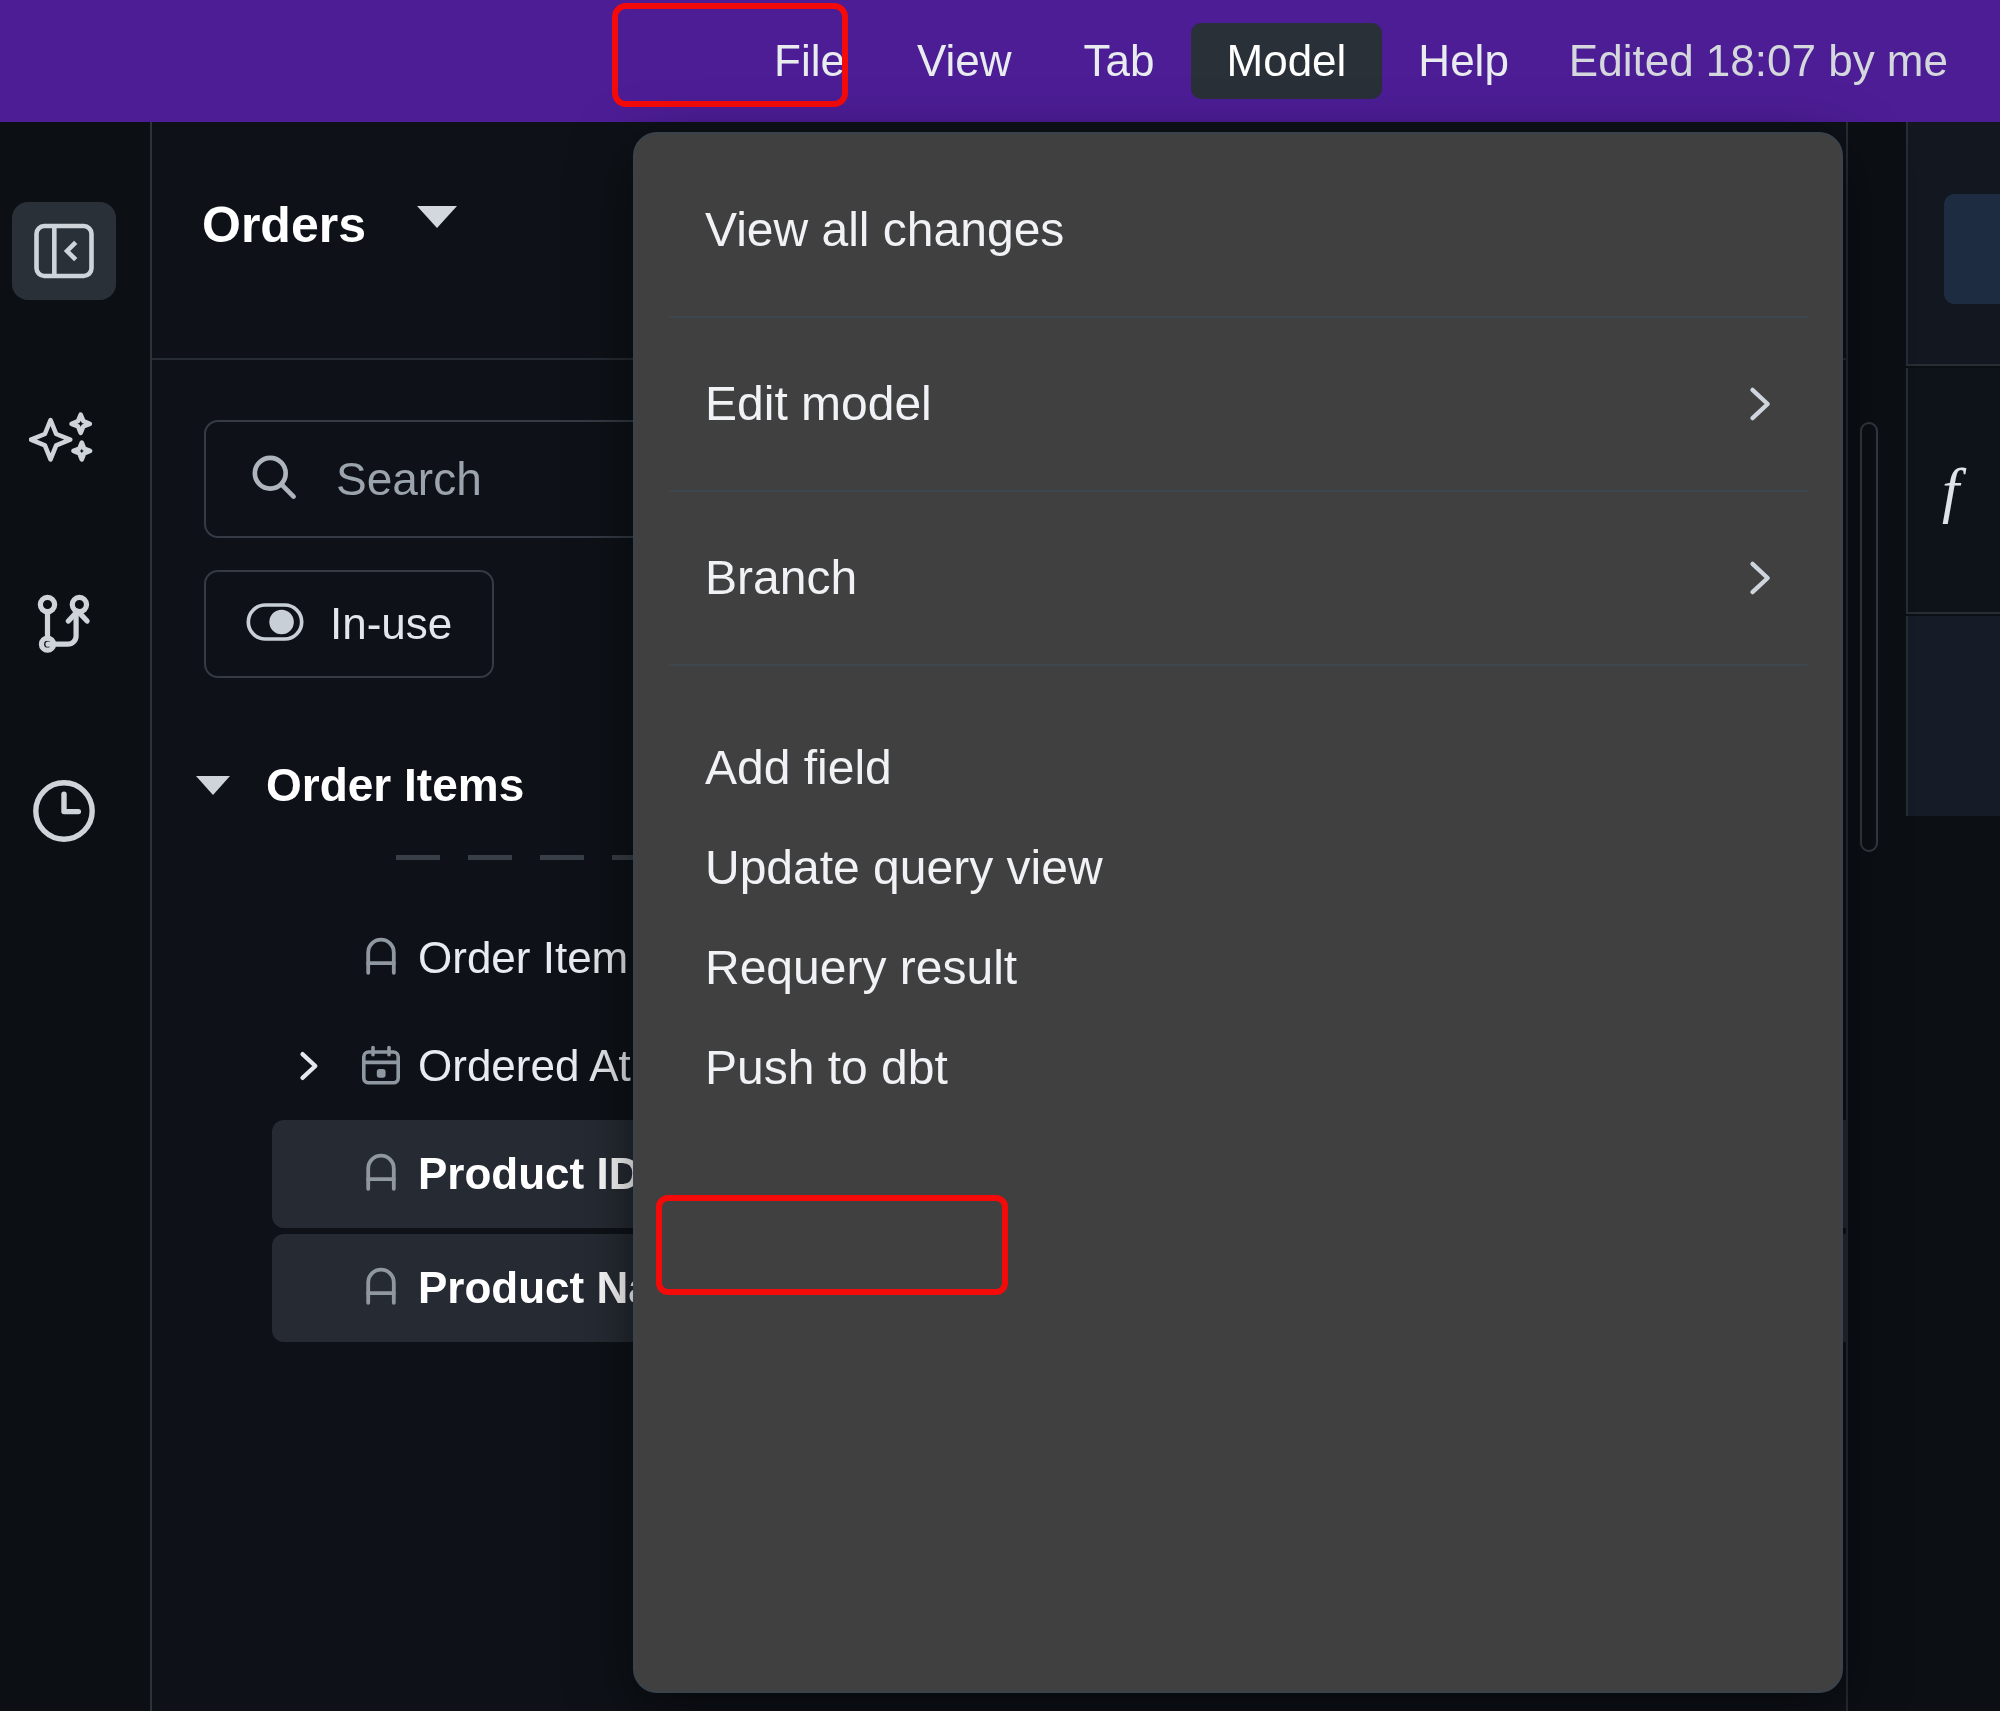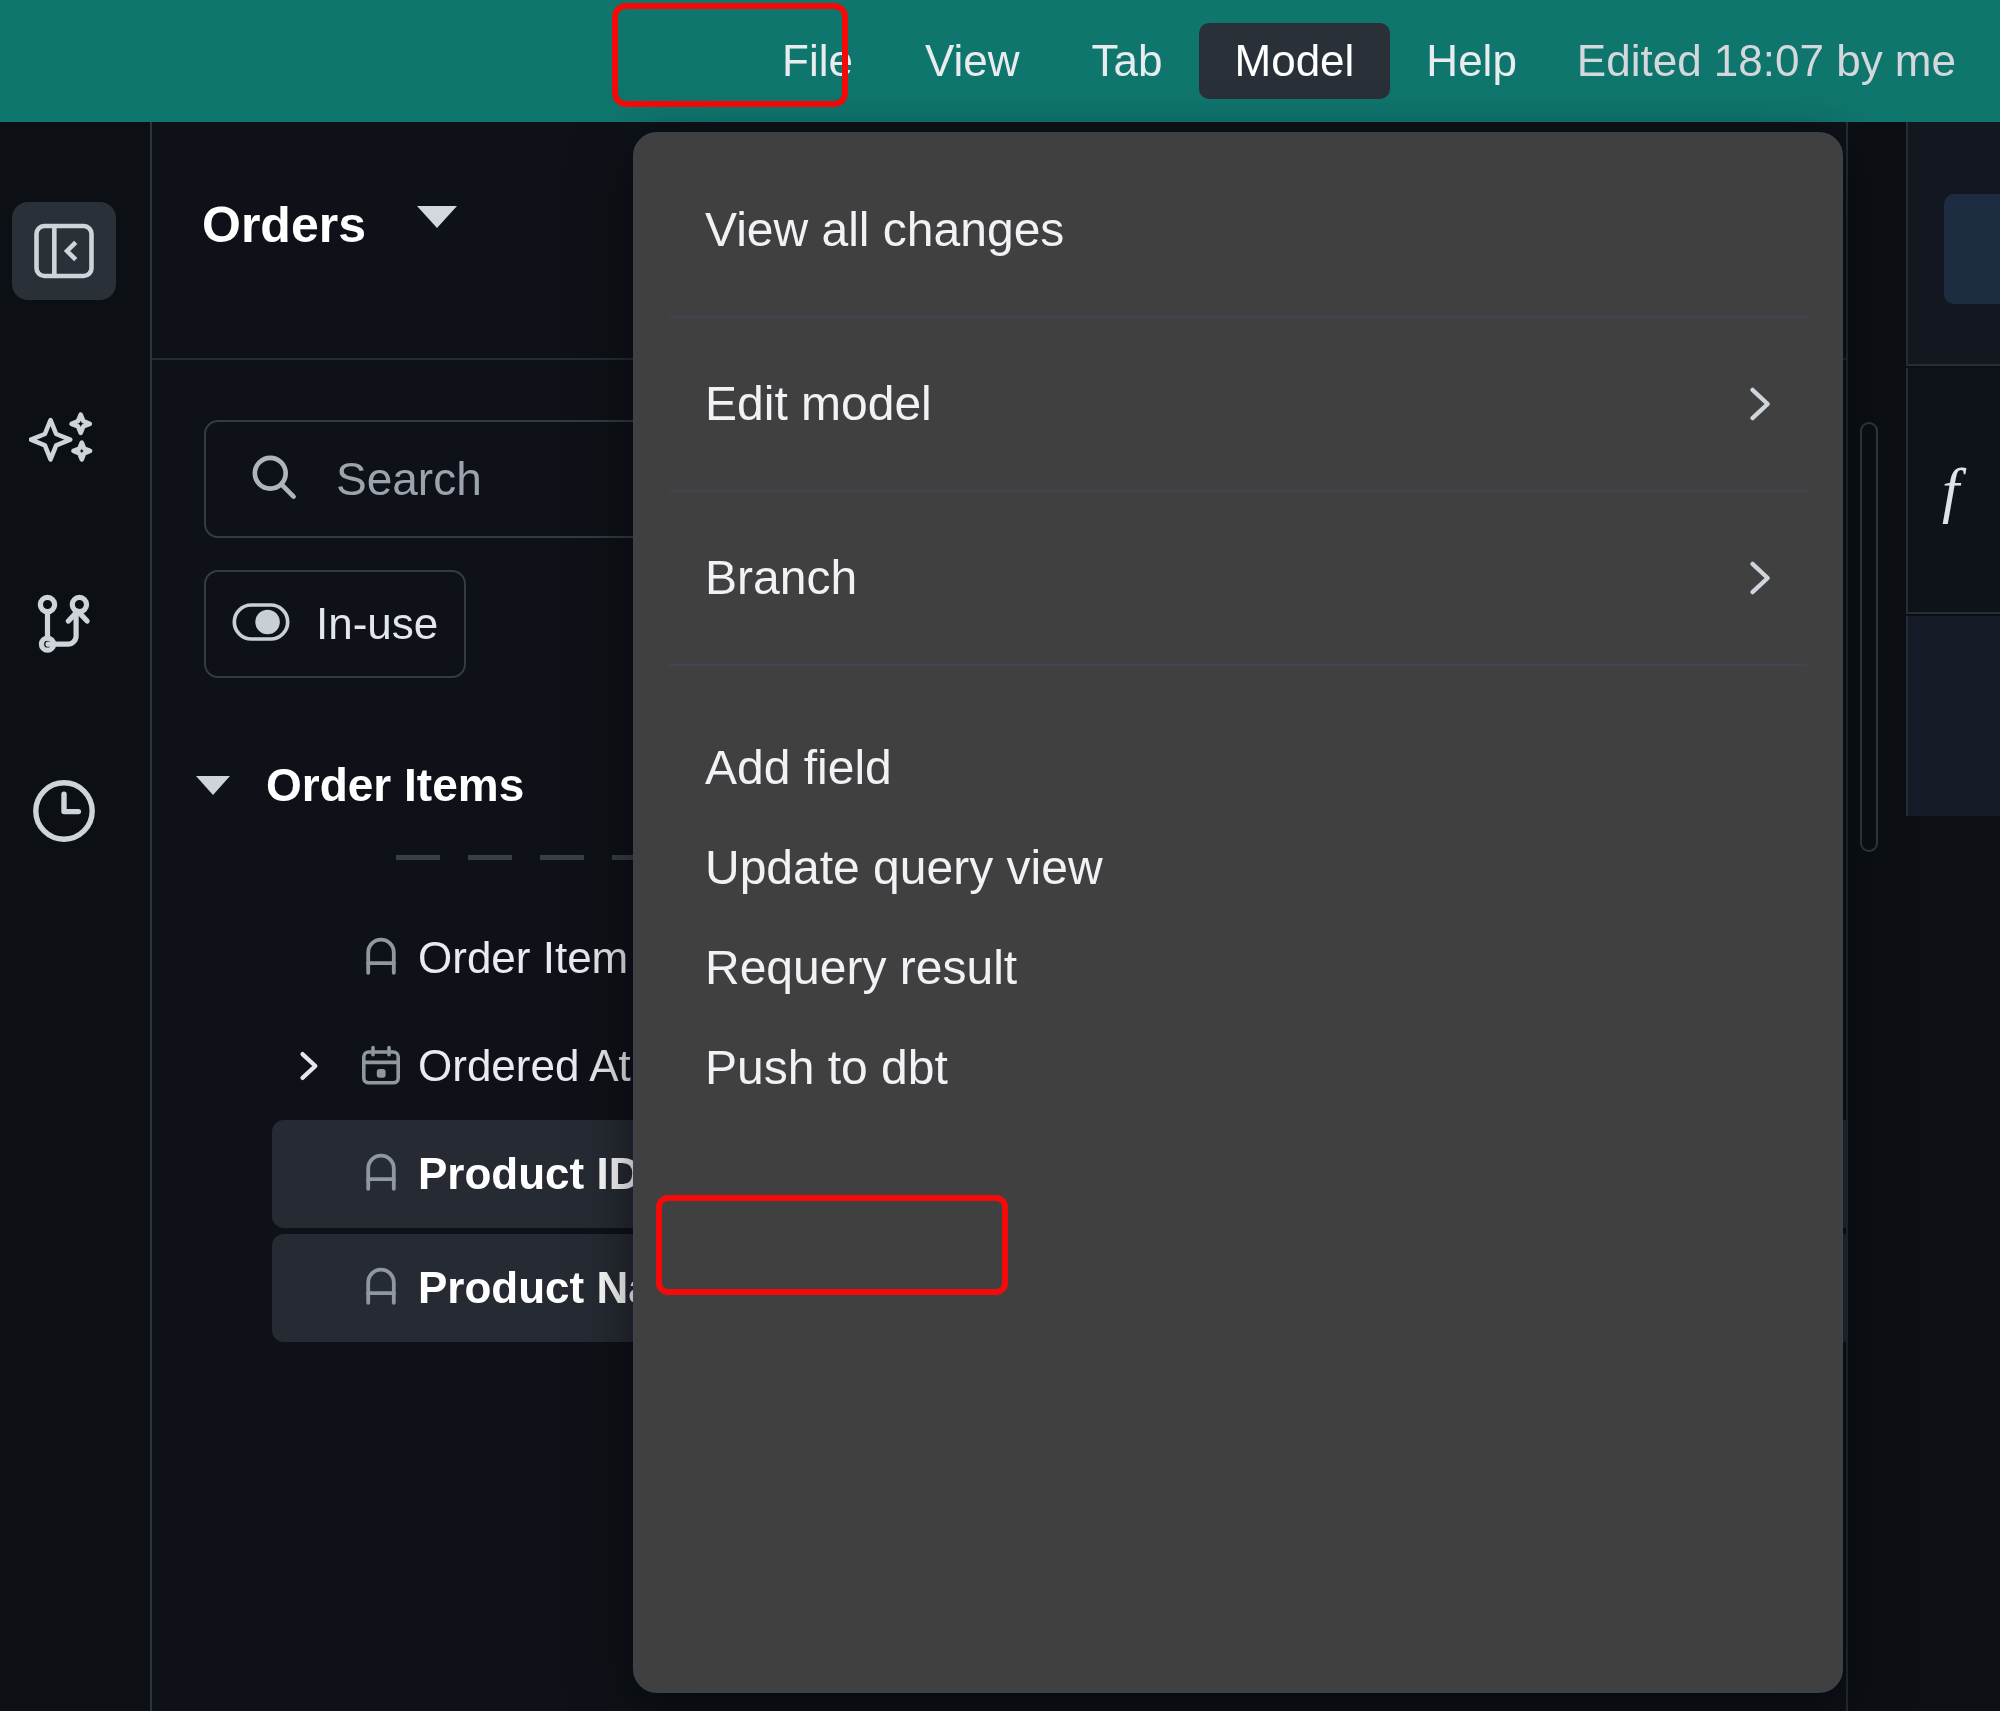--- a/index.html
+++ b/index.html
@@ -16,25 +16,25 @@
     color: #e8eaed;
     -webkit-font-smoothing: antialiased;
   }
 
   
   #menubar {
     position: absolute;
     left: 0; top: 0;
     width: 2000px;
     height: 122px;
-    background: #0f766e;
+    background: #4c1d95;
     display: flex;
     align-items: center;
     justify-content: flex-end;
-    padding-right: 0;
+    padding-right: 8px;
     box-sizing: border-box;
   }
   #menubar-inner {
     display: flex;
     align-items: center;
     gap: 0px;
     margin-right: 0;
   }
   .menu-item {
     font-size: 44px;
@@ -162,21 +162,21 @@
     color: #9ba3ad;
     line-height: 1;
   }
 
   
   #inuse-pill {
     position: absolute;
     left: 52px;
     top: 448px;
     height: 108px;
-    padding: 0 26px;
+    padding: 0 40px;
     border: 2px solid #343b45;
     border-radius: 14px;
     box-sizing: border-box;
     display: flex;
     align-items: center;
     gap: 26px;
   }
   #inuse-label {
     font-size: 44px;
     color: #e3e7ec;

